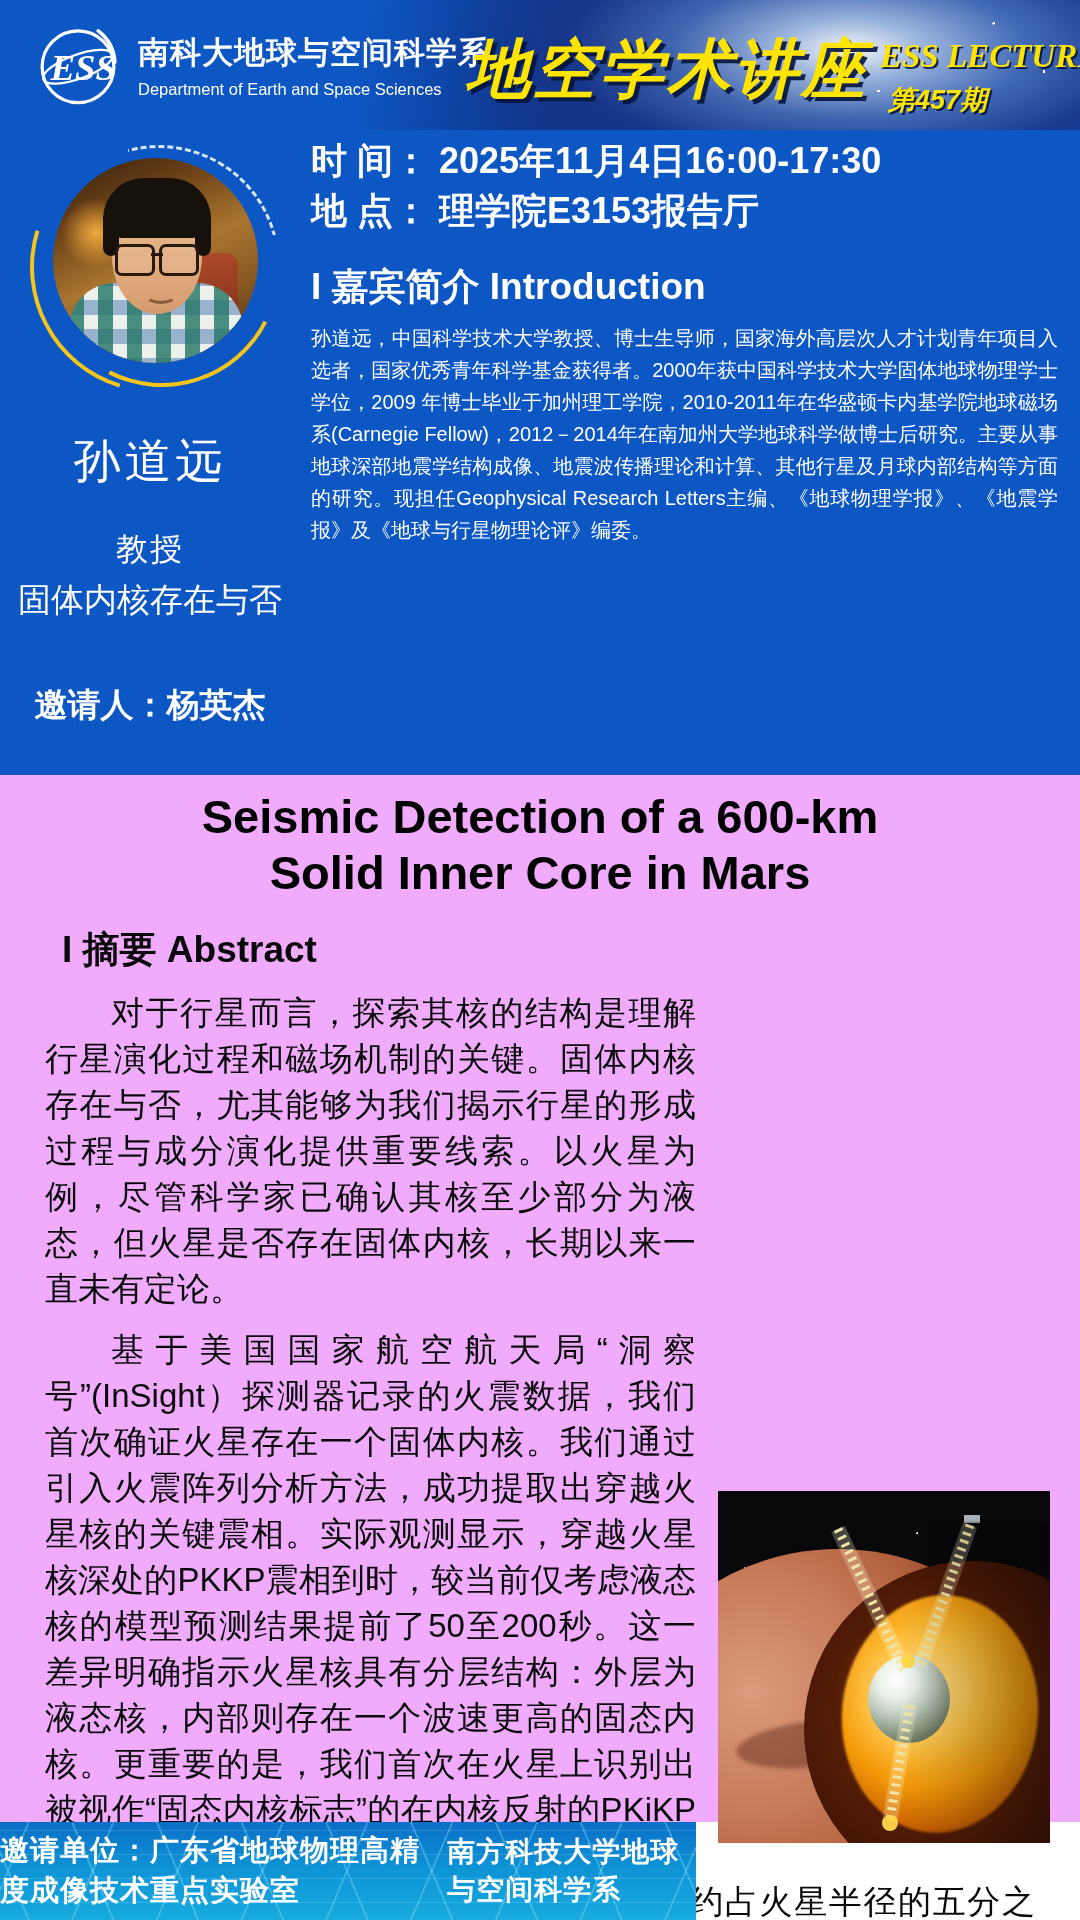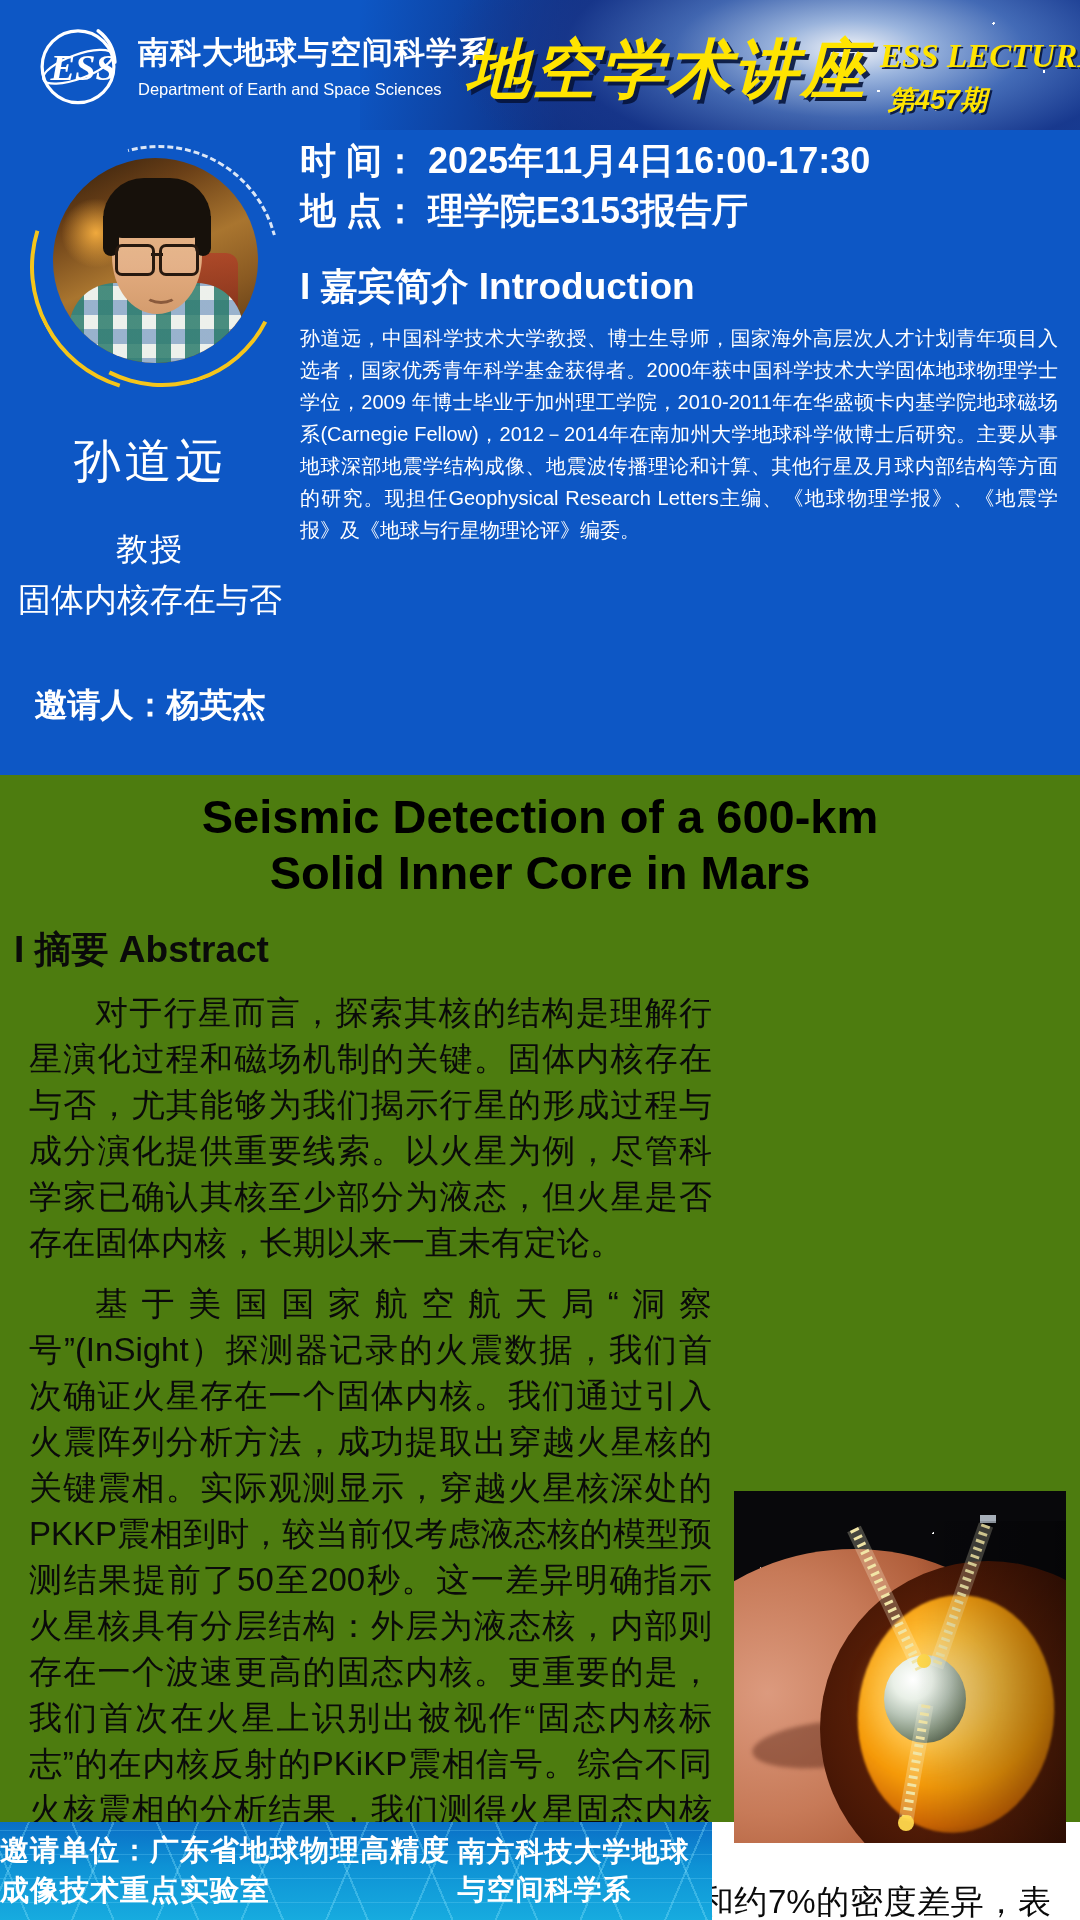--- a/index.html
+++ b/index.html
@@ -58,29 +58,29 @@
   .arc{position:absolute;border-radius:50%;border:4px solid transparent;}
   .arc.y1{left:-20px;top:-14px;width:244px;height:244px;border-left-color:#f5c51b;transform:rotate(-28deg);}
   .arc.y2{left:-6px;top:-4px;width:228px;height:228px;border-bottom-color:#f5c51b;transform:rotate(-18deg);}
   .arc.w1{left:-12px;top:-10px;width:236px;height:236px;border-top-color:rgba(255,255,255,.85);
     border-width:3px;border-style:dashed solid solid solid;transform:rotate(30deg);}
   .speaker-name{position:absolute;top:300px;width:100%;text-align:center;font-size:47px;letter-spacing:4px;}
   .speaker-title{position:absolute;top:398px;width:100%;text-align:center;font-size:32px;letter-spacing:2px;}
   .speaker-affil{position:absolute;top:448px;width:100%;text-align:center;font-size:33px;}
   .inviter{position:absolute;top:553px;width:100%;text-align:center;font-size:33px;font-weight:bold;}
 
-  .right-col{flex:1;padding:6px 22px 5px 0;}
+  .right-col{flex:1;padding:6px 22px 5px 0;margin-left:11px;}
   .meta-line{font-size:36px;font-weight:bold;line-height:50px;}
   .intro-heading{font-size:37px;font-weight:bold;margin-top:26px;}
   .intro-body{font-size:20px;line-height:32px;text-align:justify;margin-top:10px;}
 
   
-  .main{position:relative;height:1047px;background:#4d7c0f;color:#0a0a0a;padding:0 14px;box-sizing:border-box;}
+  .main{position:relative;height:1047px;background:#f0abfc;color:#0a0a0a;padding:0 30px;box-sizing:border-box;}
   .talk-title{padding-top:14px;text-align:center;font-size:47px;font-weight:bold;line-height:56px;color:#000;}
-  .abstract-heading{font-size:37px;font-weight:bold;margin-top:24px;}
+  .abstract-heading{font-size:37px;font-weight:bold;margin-top:24px;margin-left:32px;}
   .abstract{margin-top:8px;font-size:33px;line-height:46px;text-align:justify;}
   .abstract p{margin:15px;text-indent:2em;}
 
   
   .mars-figure{float:right;width:332px;height:352px;margin:501px 0 10px 22px;position:relative;overflow:hidden;
     background:
       radial-gradient(1.5px 1.5px at 8% 22%, #fff 60%, transparent 70%),
       radial-gradient(1.5px 1.5px at 16% 78%, #ddd 60%, transparent 70%),
       radial-gradient(2px 2px at 90% 30%, #fff 60%, transparent 70%),
       radial-gradient(1.5px 1.5px at 82% 72%, #ccc 60%, transparent 70%),

